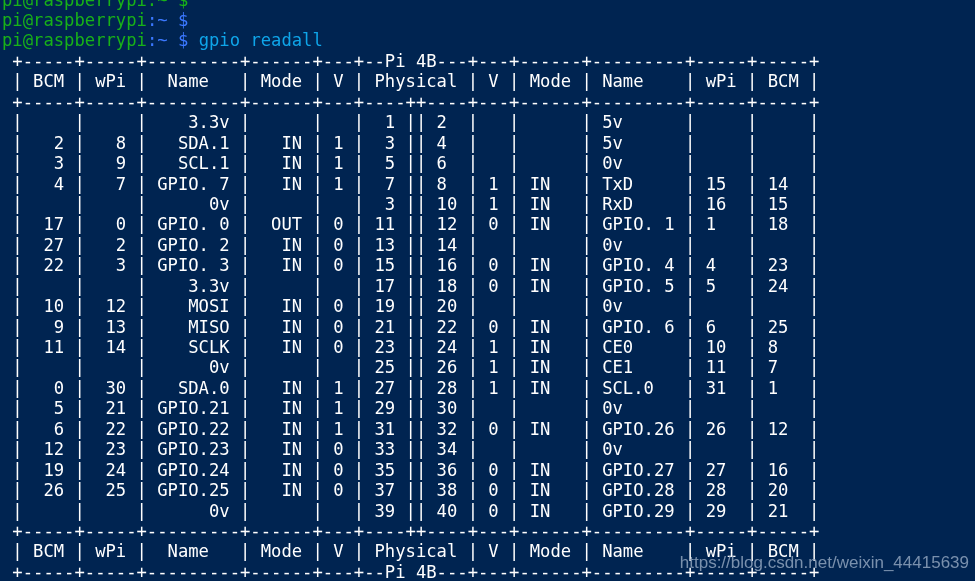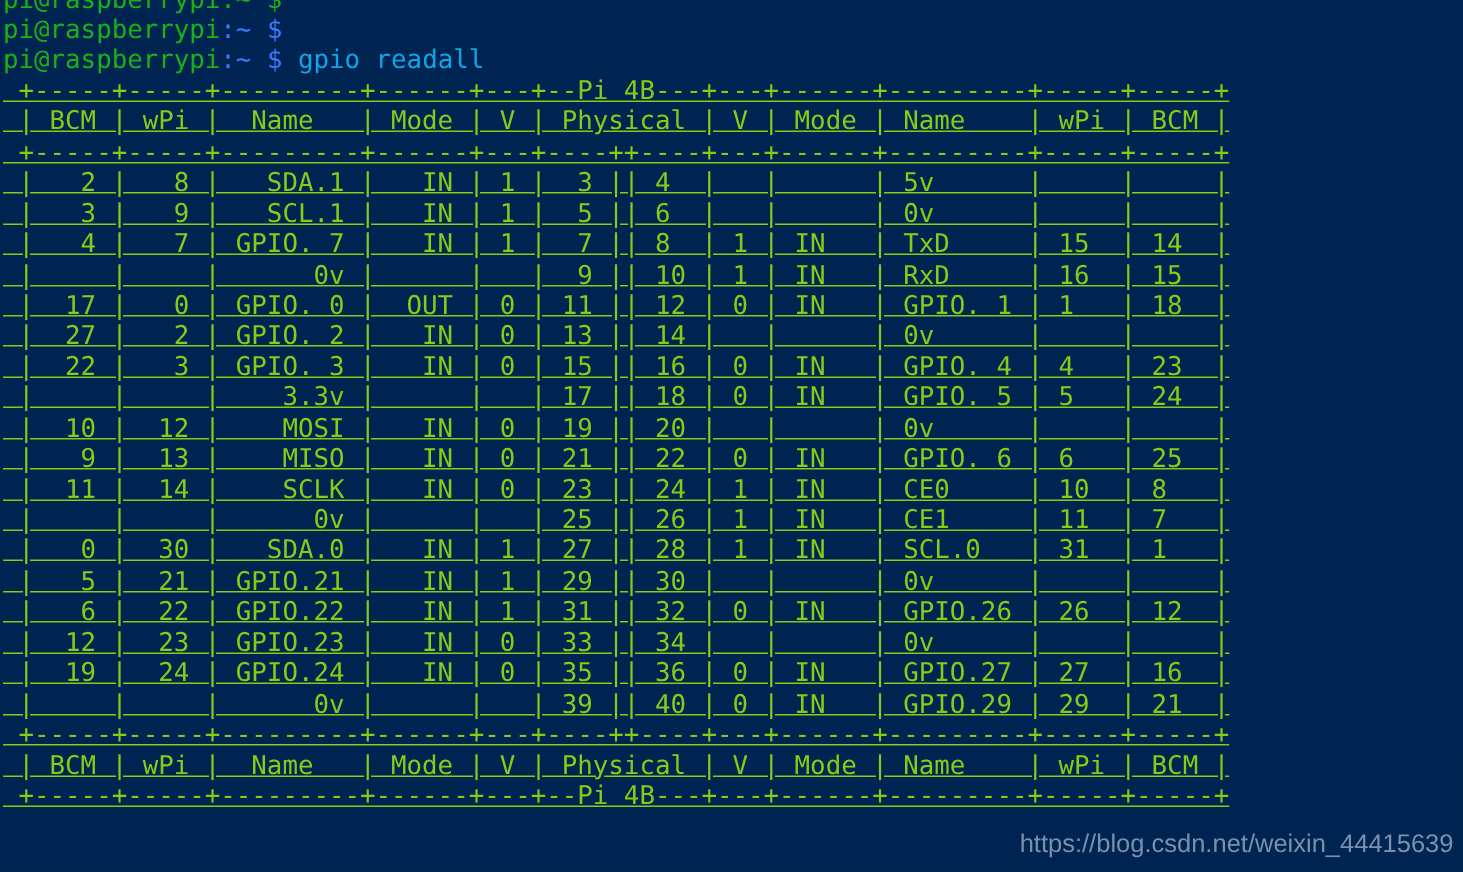--- a/index.html
+++ b/index.html
@@ -24,21 +24,21 @@
   .line {
     white-space: pre;
     height: 20.45px;
     padding-left: 2px;
   }
   .prompt-line { white-space: pre; }
   .p-user  { color: #18b218; }
   .p-tilde { color: #3b78ff; }
   .p-dollar{ color: #3b78ff; }
   .p-cmd   { color: #0ea5e9; }
-  .table-line { color: #84cc16; text-decoration: underline; }
+  .table-line { color: #ffffff; }
   .clip-top {
     height: 10px;
     overflow: hidden;
     position: relative;
   }
   .clip-top .line {
     position: absolute;
     bottom: 0;
     left: 0;
   }
@@ -65,37 +65,39 @@
   </div>
 
   <div class="line prompt-line"><span class="p-user">pi@raspberrypi</span><span class="p-tilde">:~</span><span class="p-cmd"> </span><span class="p-dollar">$</span><span class="p-cmd"></span></div>
 
   <div class="line prompt-line"><span class="p-user">pi@raspberrypi</span><span class="p-tilde">:~</span><span class="p-cmd"> </span><span class="p-dollar">$</span><span class="p-cmd"> gpio readall</span></div>
 
   <div id="gpio-table">
       <div class="line table-line"> +-----+-----+---------+------+---+--Pi 4B---+---+------+---------+-----+-----+</div>
       <div class="line table-line"> | BCM | wPi |  Name   | Mode | V | Physical | V | Mode | Name    | wPi | BCM |</div>
       <div class="line table-line"> +-----+-----+---------+------+---+----++----+---+------+---------+-----+-----+</div>
+      <div class="line table-line"> |     |     |    3.3v |      |   |  1 || 2  |   |      | 5v      |     |     |</div>
       <div class="line table-line"> |   2 |   8 |   SDA.1 |   IN | 1 |  3 || 4  |   |      | 5v      |     |     |</div>
       <div class="line table-line"> |   3 |   9 |   SCL.1 |   IN | 1 |  5 || 6  |   |      | 0v      |     |     |</div>
       <div class="line table-line"> |   4 |   7 | GPIO. 7 |   IN | 1 |  7 || 8  | 1 | IN   | TxD     | 15  | 14  |</div>
-      <div class="line table-line"> |     |     |      0v |      |   |  9 || 10 | 1 | IN   | RxD     | 16  | 15  |</div>
+      <div class="line table-line"> |     |     |      0v |      |   |  3 || 10 | 1 | IN   | RxD     | 16  | 15  |</div>
       <div class="line table-line"> |  17 |   0 | GPIO. 0 |  OUT | 0 | 11 || 12 | 0 | IN   | GPIO. 1 | 1   | 18  |</div>
       <div class="line table-line"> |  27 |   2 | GPIO. 2 |   IN | 0 | 13 || 14 |   |      | 0v      |     |     |</div>
       <div class="line table-line"> |  22 |   3 | GPIO. 3 |   IN | 0 | 15 || 16 | 0 | IN   | GPIO. 4 | 4   | 23  |</div>
       <div class="line table-line"> |     |     |    3.3v |      |   | 17 || 18 | 0 | IN   | GPIO. 5 | 5   | 24  |</div>
       <div class="line table-line"> |  10 |  12 |    MOSI |   IN | 0 | 19 || 20 |   |      | 0v      |     |     |</div>
       <div class="line table-line"> |   9 |  13 |    MISO |   IN | 0 | 21 || 22 | 0 | IN   | GPIO. 6 | 6   | 25  |</div>
       <div class="line table-line"> |  11 |  14 |    SCLK |   IN | 0 | 23 || 24 | 1 | IN   | CE0     | 10  | 8   |</div>
       <div class="line table-line"> |     |     |      0v |      |   | 25 || 26 | 1 | IN   | CE1     | 11  | 7   |</div>
       <div class="line table-line"> |   0 |  30 |   SDA.0 |   IN | 1 | 27 || 28 | 1 | IN   | SCL.0   | 31  | 1   |</div>
       <div class="line table-line"> |   5 |  21 | GPIO.21 |   IN | 1 | 29 || 30 |   |      | 0v      |     |     |</div>
       <div class="line table-line"> |   6 |  22 | GPIO.22 |   IN | 1 | 31 || 32 | 0 | IN   | GPIO.26 | 26  | 12  |</div>
       <div class="line table-line"> |  12 |  23 | GPIO.23 |   IN | 0 | 33 || 34 |   |      | 0v      |     |     |</div>
       <div class="line table-line"> |  19 |  24 | GPIO.24 |   IN | 0 | 35 || 36 | 0 | IN   | GPIO.27 | 27  | 16  |</div>
+      <div class="line table-line"> |  26 |  25 | GPIO.25 |   IN | 0 | 37 || 38 | 0 | IN   | GPIO.28 | 28  | 20  |</div>
       <div class="line table-line"> |     |     |      0v |      |   | 39 || 40 | 0 | IN   | GPIO.29 | 29  | 21  |</div>
       <div class="line table-line"> +-----+-----+---------+------+---+----++----+---+------+---------+-----+-----+</div>
       <div class="line table-line"> | BCM | wPi |  Name   | Mode | V | Physical | V | Mode | Name    | wPi | BCM |</div>
       <div class="line table-line"> +-----+-----+---------+------+---+--Pi 4B---+---+------+---------+-----+-----+</div>
     </div>
 
   <div id="watermark">https://blog.csdn.net/weixin_44415639</div>
 </div>
 
 </body></html>

